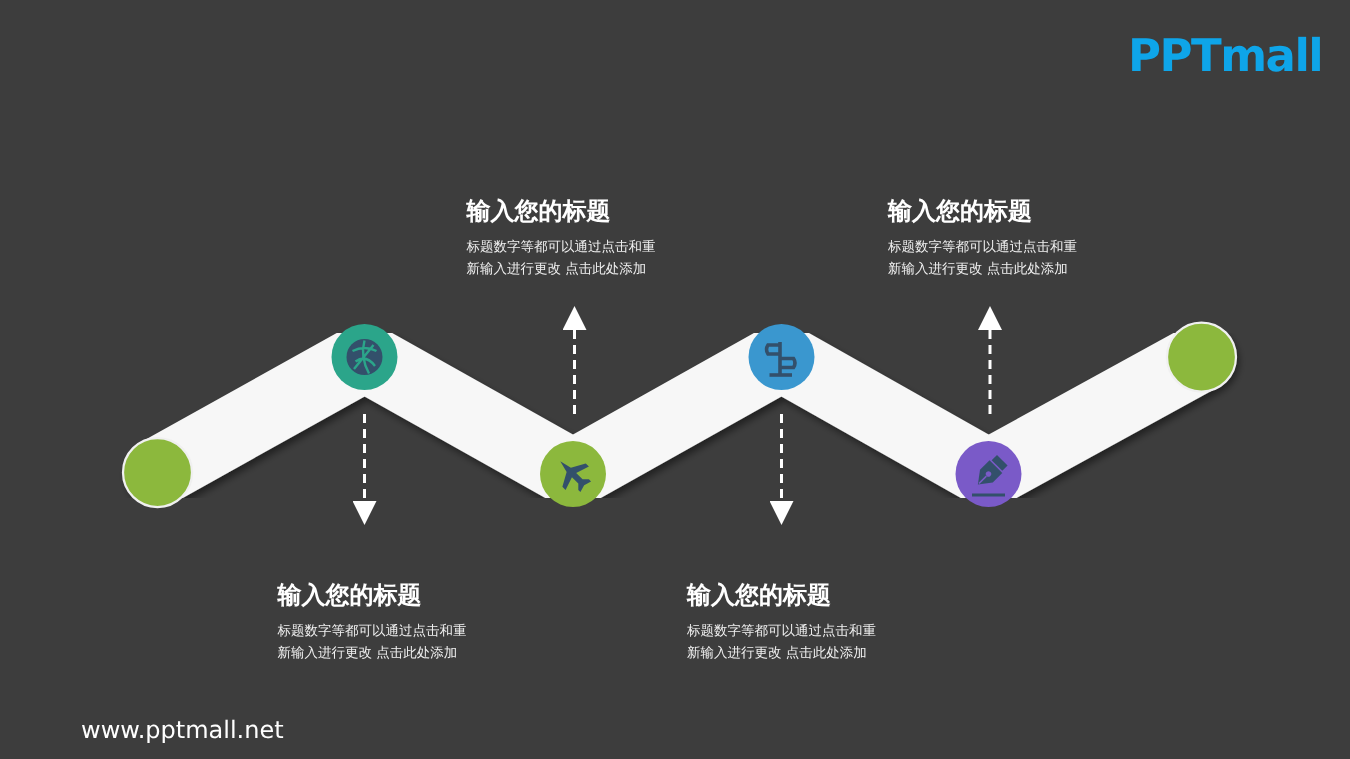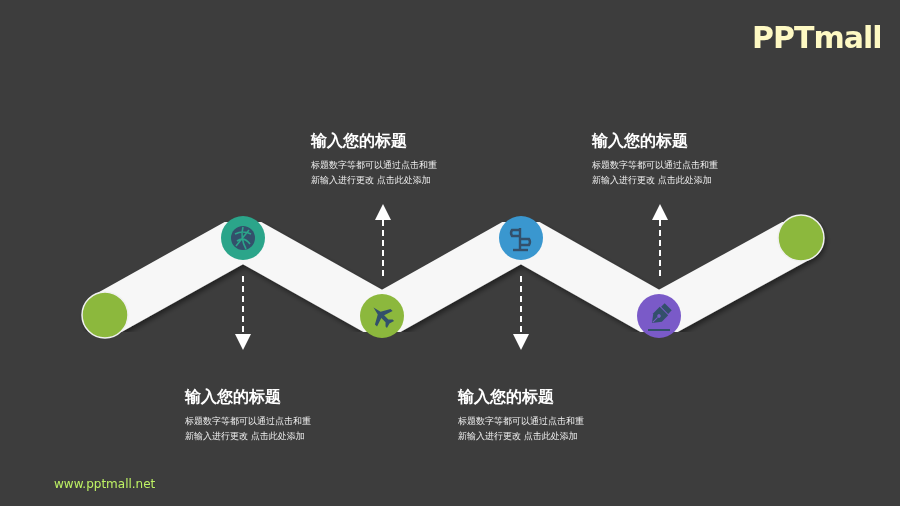--- a/index.html
+++ b/index.html
@@ -6,26 +6,26 @@
   body {
     width: 900px; height: 506px; overflow: hidden;
     background: #3d3d3d;
     font-family: "DejaVu Sans", "Liberation Sans", sans-serif;
     position: relative;
   }
   .logo {
     position: absolute; left: 752px; top: 20px;
     font-family: "DejaVu Sans", sans-serif;
     font-size: 30px; font-weight: bold; letter-spacing: -1px;
-    color: #fef9c3;
+    color: #0ea5e9;
     text-align: right;
   }
   .footer {
     position: absolute; left: 54px; top: 477px;
-    font-size: 12px; color: #bef264;
+    font-size: 16px; color: #ffffff;
     font-family: "DejaVu Sans", sans-serif;
   }
   svg.diagram { position: absolute; left: 0; top: 0; }
   .block { position: absolute; color: #fff; }
   .block .title {
     font-size: 16px; font-weight: bold; line-height: 26px; white-space: nowrap;
     font-family: "DejaVu Sans", sans-serif;
   }
   .block .desc {
     font-size: 9px; line-height: 15px; margin-top: 4px; color: #f0f0f0;

